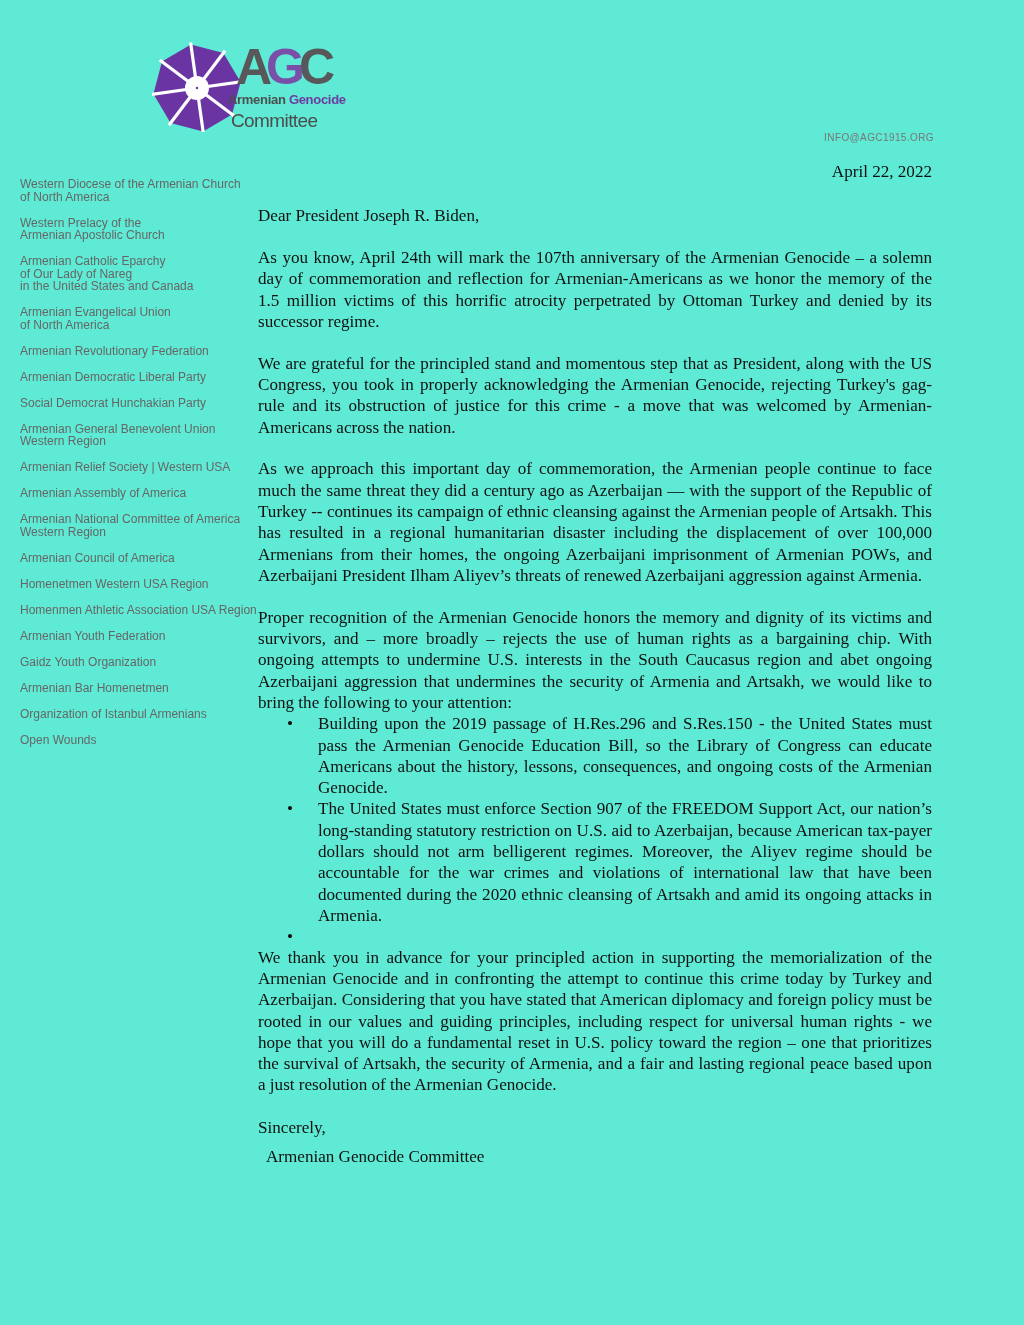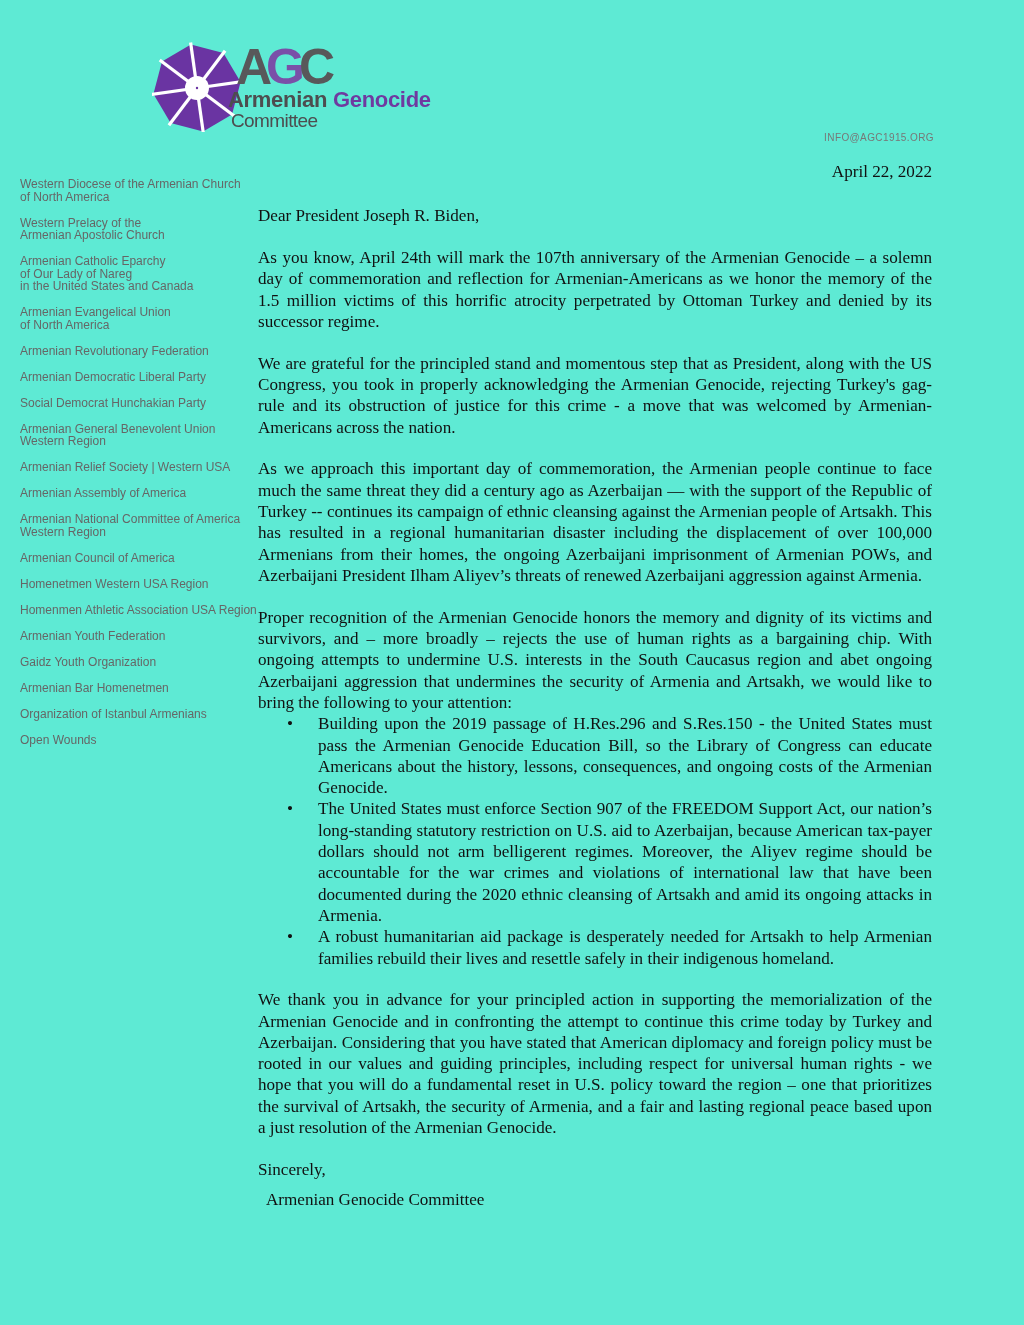--- a/index.html
+++ b/index.html
@@ -6,21 +6,21 @@
   body { width: 1024px; height: 1325px; position: relative; overflow: hidden; }
   .page { position: absolute; left: 0; top: 0; width: 1024px; height: 1325px; background: #5eead4; }
 
   
   .logo { position: absolute; left: 150px; top: 40px; width: 280px; height: 95px; }
   .logo-mark { position: absolute; left: 2px; top: 2px; width: 90px; height: 90px; }
   .logo-agc { position: absolute; left: 86px; top: 0px; font-family: "Liberation Sans", sans-serif;
     font-size: 50px; font-weight: bold; letter-spacing: -6px; line-height: 54px; color: #58585a; }
   .logo-agc .g { color: #7a4fa8; }
   .logo-line1 { position: absolute; left: 78px; top: 49px; font-family: "Liberation Sans", sans-serif;
-    font-size: 22px; font-weight: bold; color: #4d4d4f; line-height: 22px; white-space: nowrap; letter-spacing: -0.3px; }
+    font-size: 13px; font-weight: bold; color: #4d4d4f; line-height: 22px; white-space: nowrap; letter-spacing: -0.3px; }
   .logo-line1 .purple { color: #6f3aa0; }
   .logo-line2 { position: absolute; left: 74px; top: 70px; font-family: "Liberation Sans", sans-serif;
     font-size: 19px; color: #4d4d4f; line-height: 22px; letter-spacing: -0.6px; margin-left: 7px; }
 
   .email { position: absolute; right: 90px; top: 132px; font-family: "Liberation Sans", sans-serif;
     font-size: 10px; color: #777; letter-spacing: 0.4px; }
 
   
   .sidebar { position: absolute; left: 20px; top: 178px; width: 191px; text-align: left;
     font-family: "Liberation Sans", sans-serif; font-size: 12px; color: #666; line-height: 12.6px; }
@@ -139,19 +139,19 @@
   <div class="letter">
     <p class="date">April 22, 2022</p>
     <p class="salutation">Dear President Joseph R. Biden,</p>
     <p class="para">As you know, April 24th will mark the 107th anniversary of the Armenian Genocide – a solemn day of commemoration and reflection for Armenian-Americans as we honor the memory of the 1.5 million victims of this horrific atrocity perpetrated by Ottoman Turkey and denied by its successor regime.</p>
     <p class="para">We are grateful for the principled stand and momentous step that as President, along with the US Congress, you took in properly acknowledging the Armenian Genocide, rejecting Turkey's gag-rule and its obstruction of justice for this crime - a move that was welcomed by Armenian-Americans across the nation.</p>
     <p class="para">As we approach this important day of commemoration, the Armenian people continue to face much the same threat they did a century ago as Azerbaijan — with the support of the Republic of Turkey -- continues its campaign of ethnic cleansing against the Armenian people of Artsakh. This has resulted in a regional humanitarian disaster including the displacement of over 100,000 Armenians from their homes, the ongoing Azerbaijani imprisonment of Armenian POWs, and Azerbaijani President Ilham Aliyev’s threats of renewed Azerbaijani aggression against Armenia.</p>
     <p class="para tight">Proper recognition of the Armenian Genocide honors the memory and dignity of its victims and survivors, and – more broadly – rejects the use of human rights as a bargaining chip. With ongoing attempts to undermine U.S. interests in the South Caucasus region and abet ongoing Azerbaijani aggression that undermines the security of Armenia and Artsakh, we would like to bring the following to your attention:</p>
     <ul class="bullets">
       <li><span class="dot">•</span><span>Building upon the 2019 passage of H.Res.296 and S.Res.150 - the United States must pass the Armenian Genocide Education Bill, so the Library of Congress can educate Americans about the history, lessons, consequences, and ongoing costs of the Armenian Genocide.</span></li>
       <li><span class="dot">•</span><span>The United States must enforce Section 907 of the FREEDOM Support Act, our nation’s long-standing statutory restriction on U.S. aid to Azerbaijan, because American tax-payer dollars should not arm belligerent regimes. Moreover, the Aliyev regime should be accountable for the war crimes and violations of international law that have been documented during the 2020 ethnic cleansing of Artsakh and amid its ongoing attacks in Armenia.</span></li>
-      <li><span class="dot">•</span><span>A robust humanitarian aid package is desperately needed for Artsakh to help Armenian families rebuild their lives and resettle safely in their indigenous homeland.</span></li>
+      <li><span class="dot">•</span></li>
     </ul>
     <p class="para">We thank you in advance for your principled action in supporting the memorialization of the Armenian Genocide and in confronting the attempt to continue this crime today by Turkey and Azerbaijan. Considering that you have stated that American diplomacy and foreign policy must be rooted in our values and guiding principles, including respect for universal human rights - we hope that you will do a fundamental reset in U.S. policy toward the region – one that prioritizes the survival of Artsakh, the security of Armenia, and a fair and lasting regional peace based upon a just resolution of the Armenian Genocide.</p>
     <p class="closing">Sincerely,</p>
     <p class="signature">Armenian Genocide Committee</p>
   </div>
 </div>
 
 </body></html>

